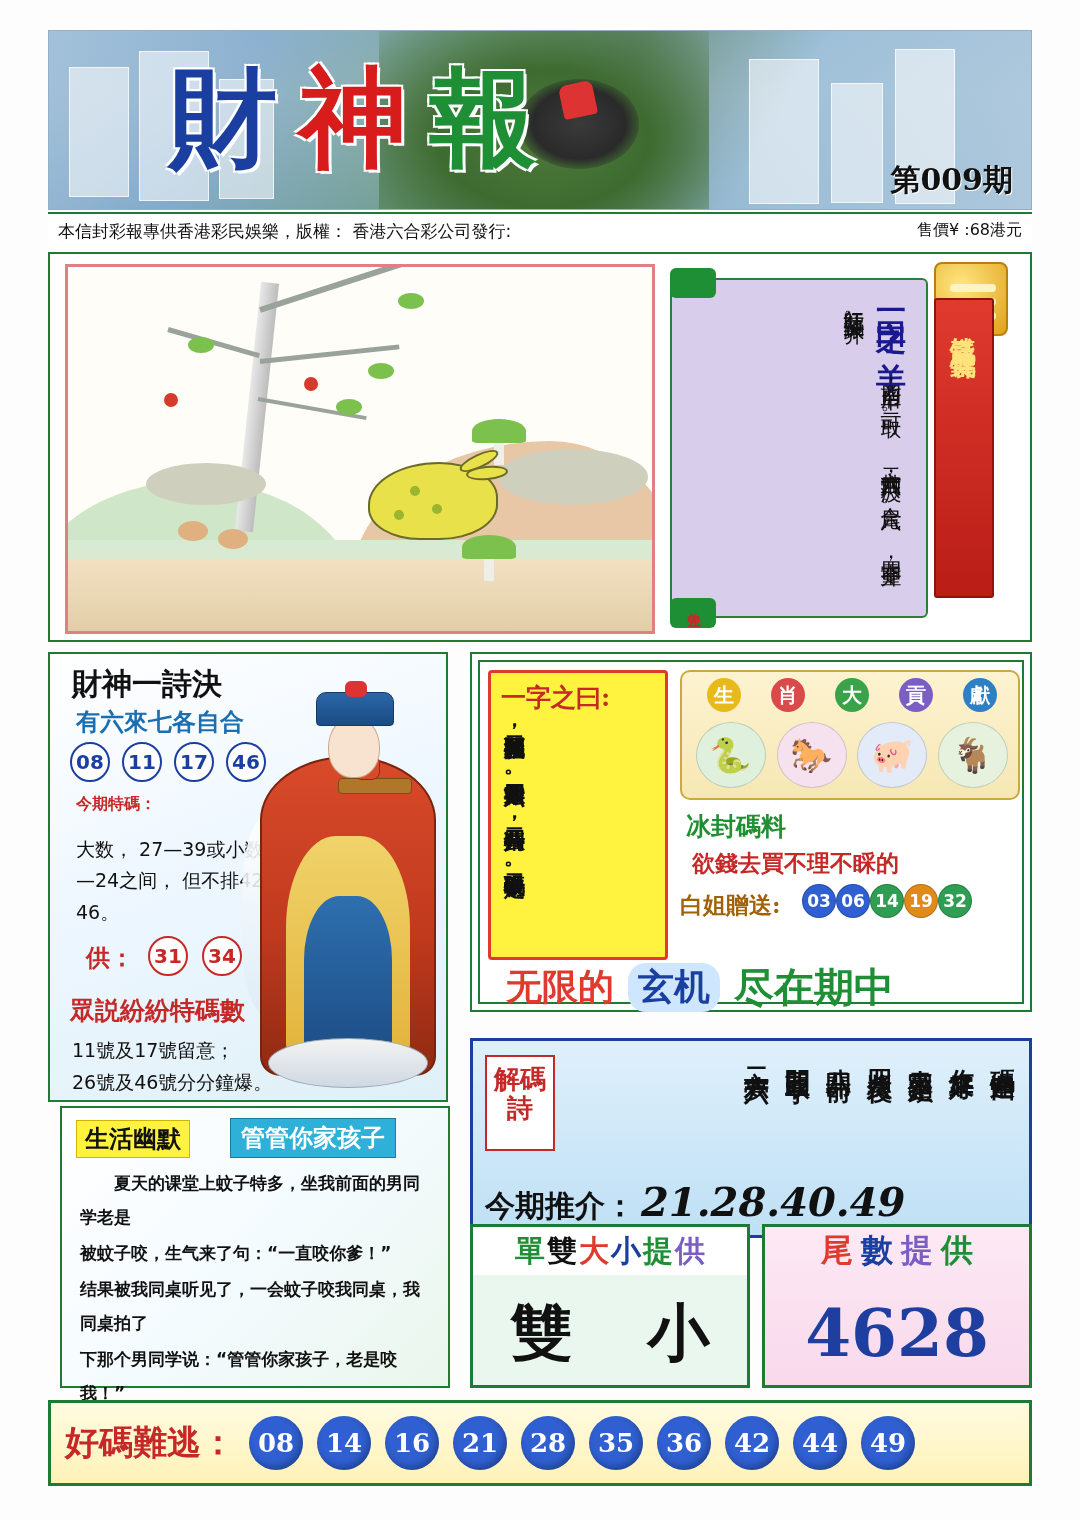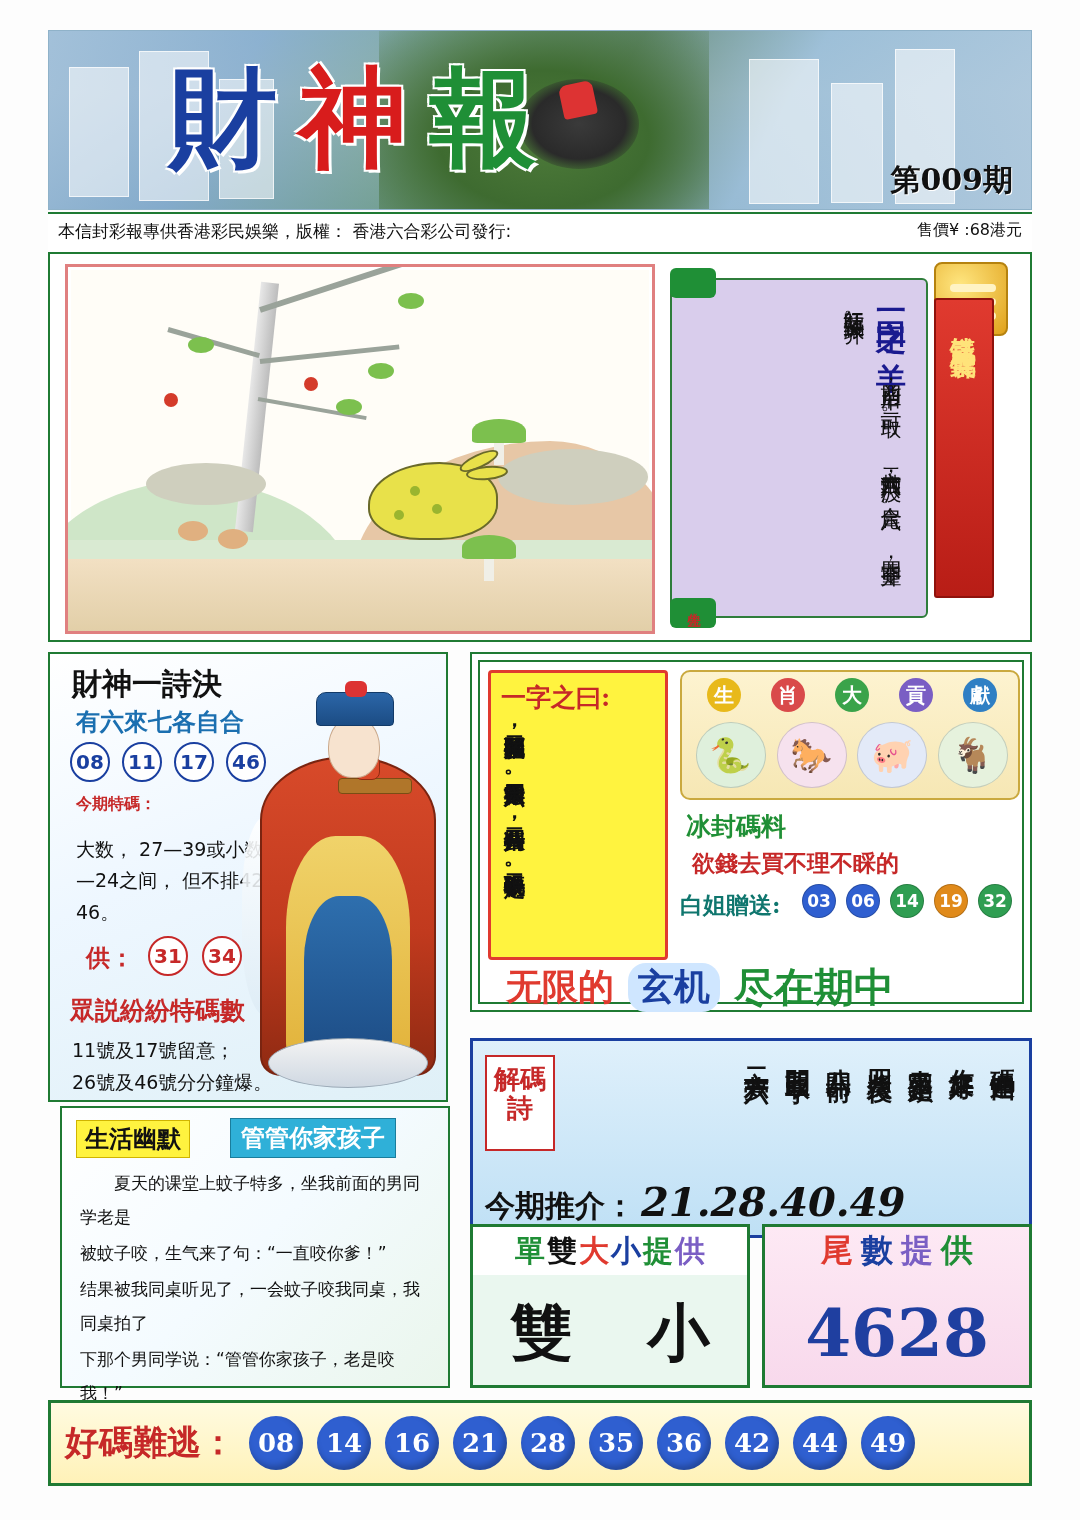--- a/index.html
+++ b/index.html
@@ -239,23 +239,23 @@
   }
   .ml-title {
     position:absolute; left:206px; top:148px; font-size:25px; font-weight:bold; color:#1f8f36;
     font-family:"DejaVu Serif","Liberation Serif",serif;
     text-shadow:1px 1px 0 #ffe;
   }
   .ml-sub {
     position:absolute; left:212px; top:186px; font-size:23px; font-weight:bold; color:#c62828;
     font-family:"DejaVu Serif","Liberation Serif",serif;
   }
-  .baijie { position:absolute; left:200px; top:228px; font-size:23px; font-weight:bold; color:#0f766e;
+  .baijie { position:absolute; left:200px; top:228px; font-size:23px; font-weight:bold; color:#a16207;
     font-family:"DejaVu Serif","Liberation Serif",serif; }
-  .baijie-nums { position:absolute; left:322px; top:222px; display:flex; gap:10px; }
+  .baijie-nums { position:absolute; left:322px; top:222px; display:flex; }
   .ball {
     width:34px; height:34px; border-radius:50%; color:#fff; font-size:17px; font-weight:bold;
     display:flex; align-items:center; justify-content:center; border:1px solid rgba(0,0,0,.2);
   }
   .wuxian {
     position:absolute; left:12px; top:300px; width:530px; height:50px;
     display:flex; align-items:center; gap:14px; padding-left:14px;
   }
   .wx1 { font-size:36px; font-weight:bold; color:#e03a2f; font-family:"DejaVu Serif","Liberation Serif",serif; }
   .wx2 { font-size:36px; font-weight:bold; color:#1a3fa0; background:#cfe6ff;
@@ -300,21 +300,21 @@
   .hm-tag {
     position:absolute; left:14px; top:12px; background:#fff33f; border:1px solid #d0b400;
     padding:2px 8px; font-size:24px; font-weight:bold; color:#111;
     font-family:"DejaVu Serif","Liberation Serif",serif;
   }
   .hm-tag2 {
     position:absolute; left:168px; top:10px; background:#2fb0d8; border:1px solid #1a7d9c;
     padding:3px 10px; font-size:24px; font-weight:bold; color:#ffffff;
     font-family:"DejaVu Serif","Liberation Serif",serif;
   }
-  .hm-body { position:absolute; left:18px; top:58px; width:354px; font-size:17px; line-height:2.0; color:#111; }
+  .hm-body { position:absolute; left:18px; top:58px; width:354px; font-size:17px; line-height:2.0; color:#111;font-weight:bold; }
   .hm-body p { margin:0 0 2px 0; }
   .hm-body p.ind { text-indent:2em; }
 
   
   .ds {
     left:470px; top:1224px; width:280px; height:164px; border:3px solid #1f7a33; background:#eaf7ef;
   }
   .ds-head { position:absolute; left:0; top:0; width:100%; height:48px; background:#fff;
     display:flex; align-items:center; justify-content:center; gap:2px; }
   .ds-head span { font-size:30px; font-weight:bold; font-family:"DejaVu Serif","Liberation Serif",serif; }

